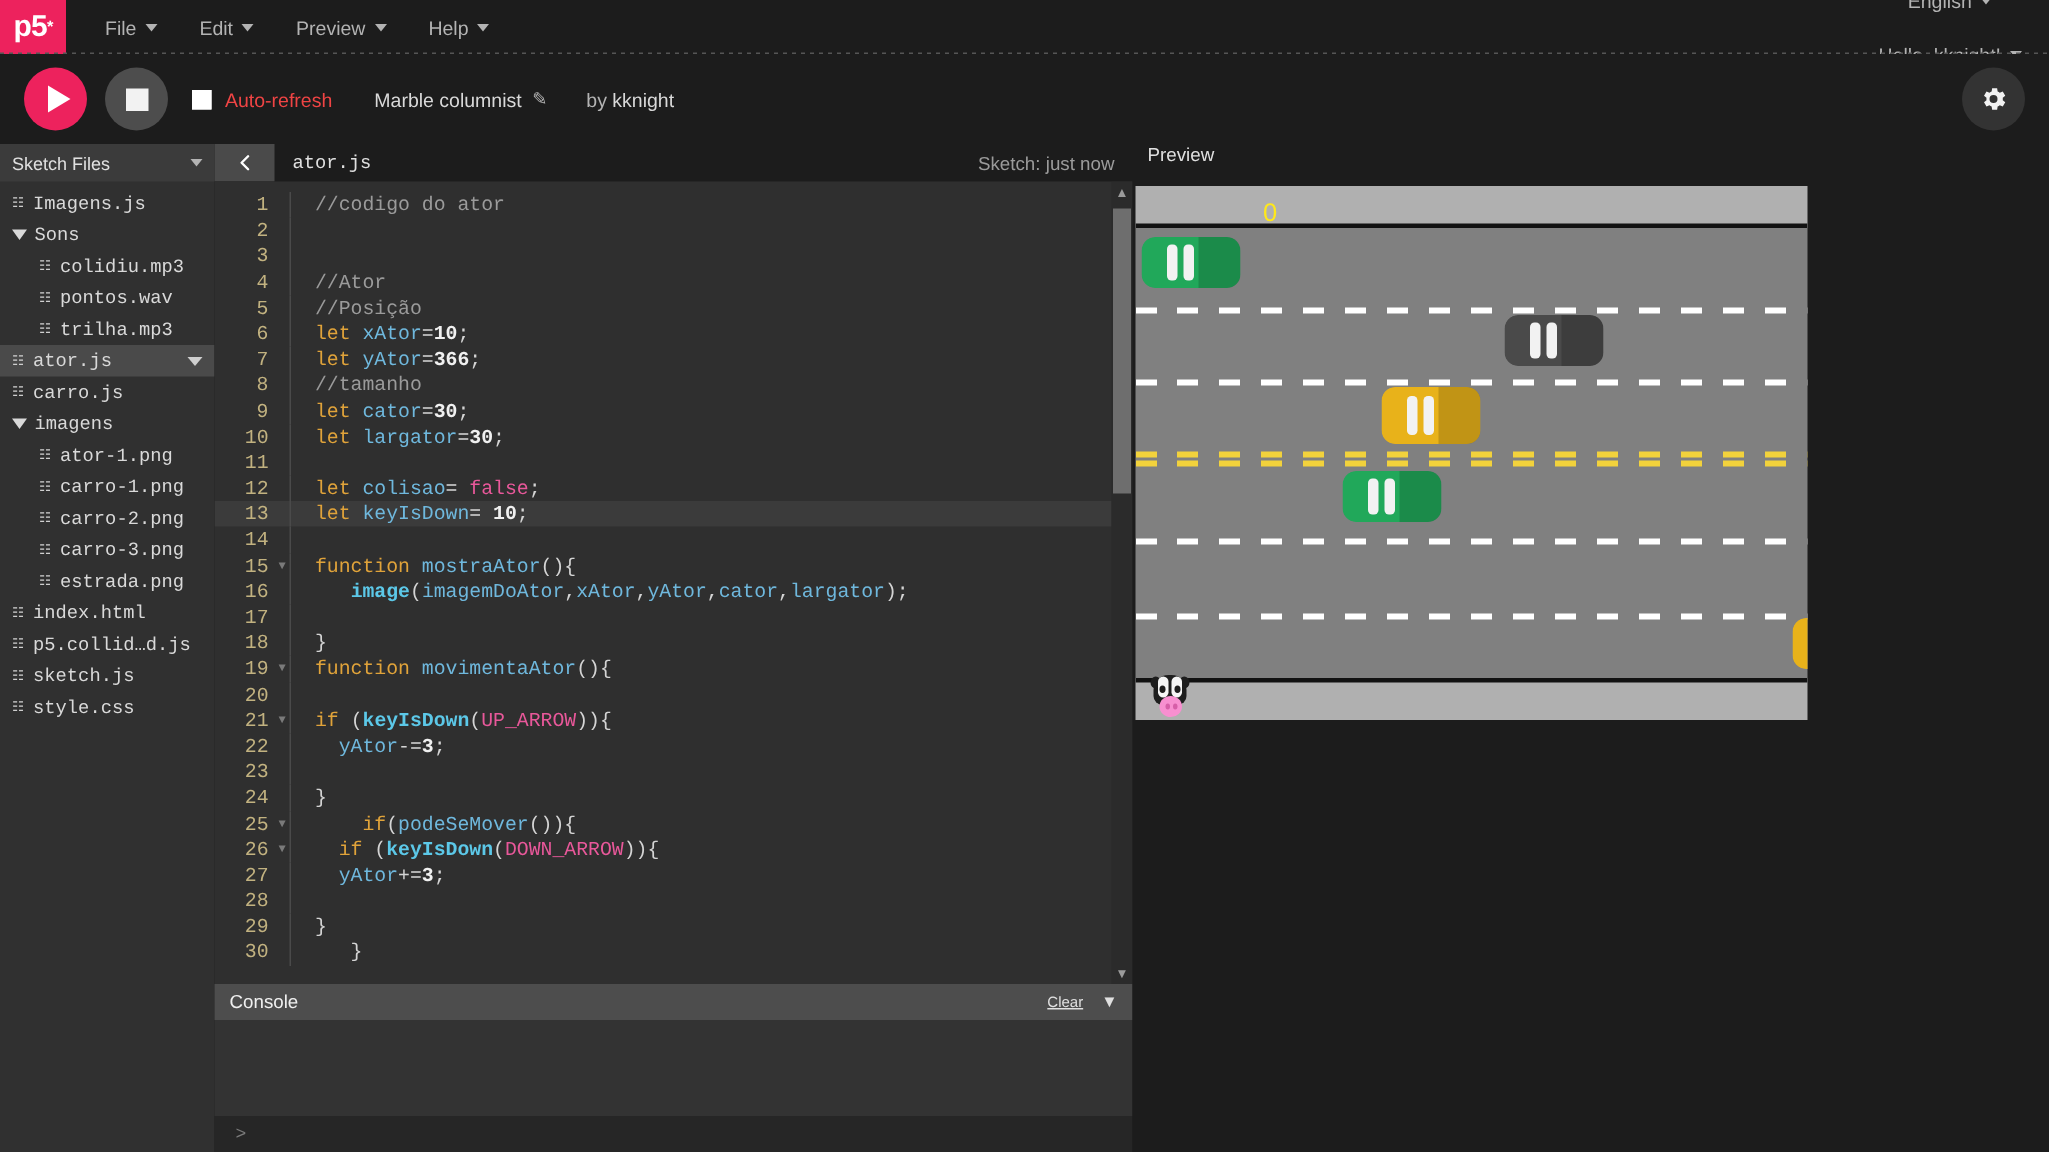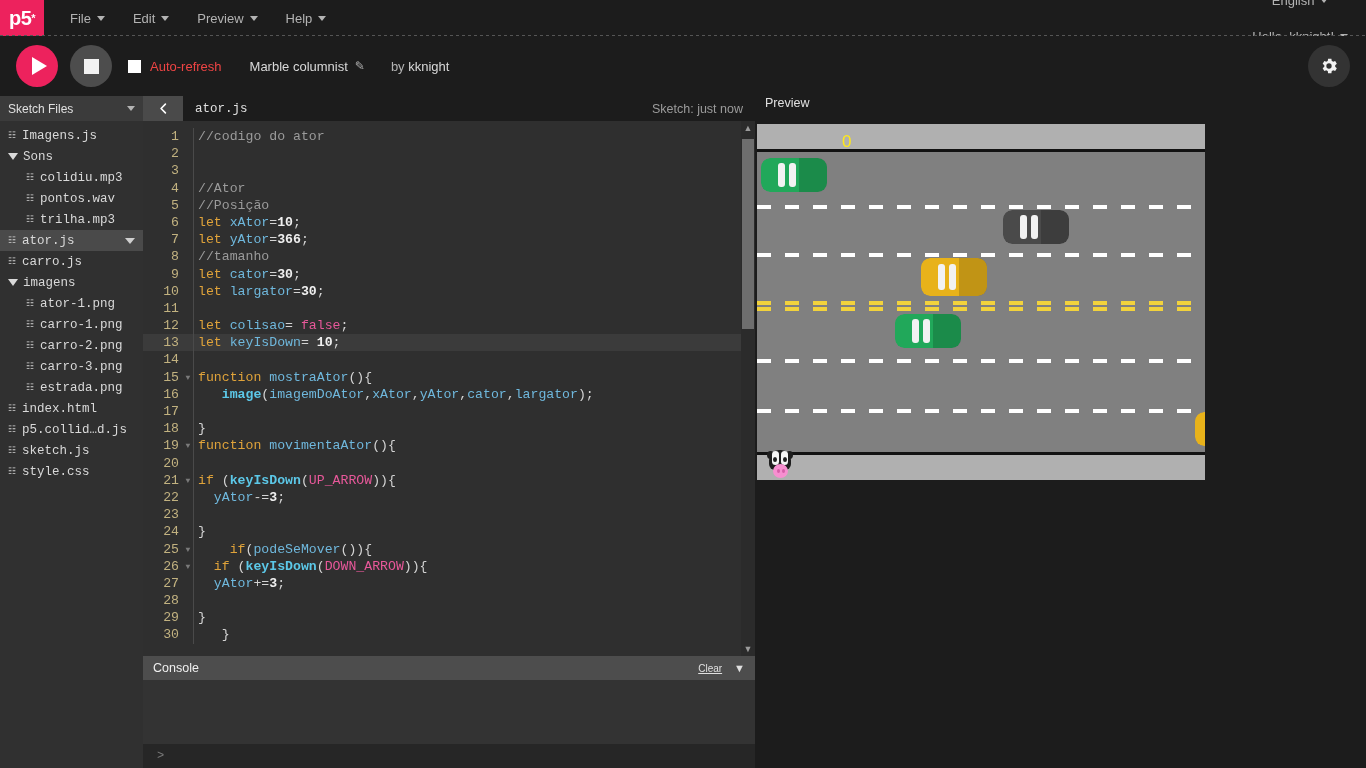--- a/index.html
+++ b/index.html
@@ -124,21 +124,21 @@
   }
   .cline { display: flex; height: 17.2px; position: relative; }
   .cline.active { background: #3b3b3b; }
   .gutter {
     width: 40px; text-align: right; padding-right: 4px;
     color: #c2b280; flex: none; user-select: none;
   }
   .fold {
     width: 10px; flex: none; color: #7a7a7a; font-size: 8px; text-align: center;
   }
-  .ctext { padding-left: 4px; white-space: pre; color: #d4d4d4;
+  .ctext { padding-left: 16px; white-space: pre; color: #d4d4d4;
            border-left: 1px solid #4a4a4a; flex: 1; }
   .k-com { color: #9b9b9b; }
   .k-key { color: #e0a33a; }
   .k-var { color: #6fb8dd; }
   .k-num { color: #f0f0f0; font-weight: bold; }
   .k-atom { color: #e8589a; margin-top: 16px; }
   .k-fn { color: #5cc8e8; font-weight: bold; }
   .k-plain { color: #d4d4d4; }
   .k-def { color: #6fb8dd; }
 

